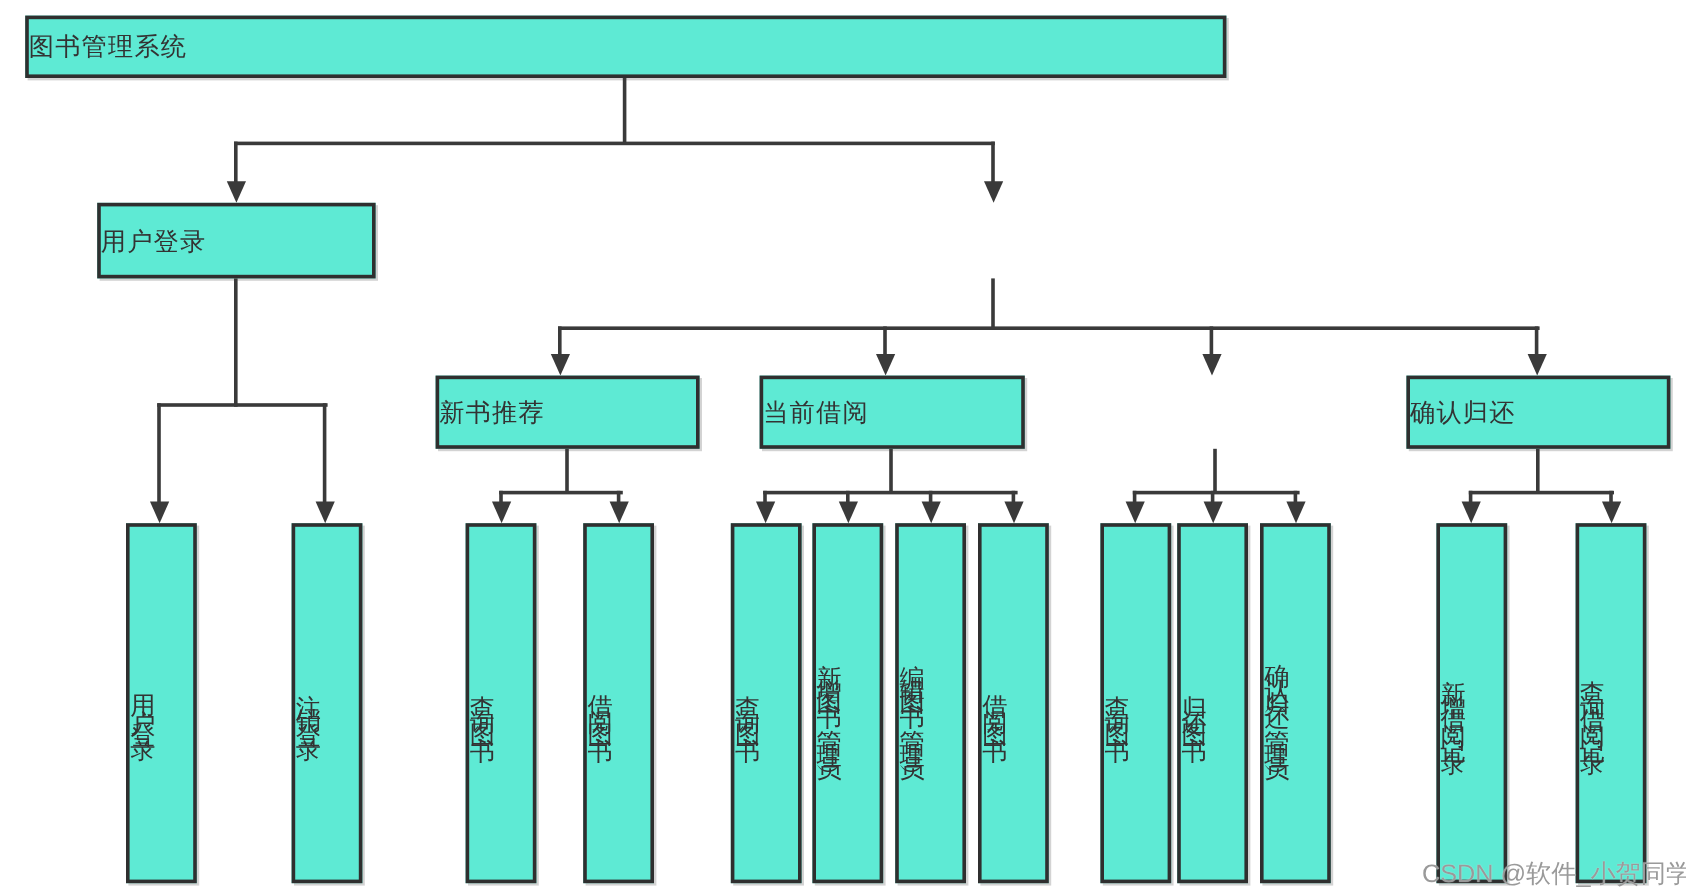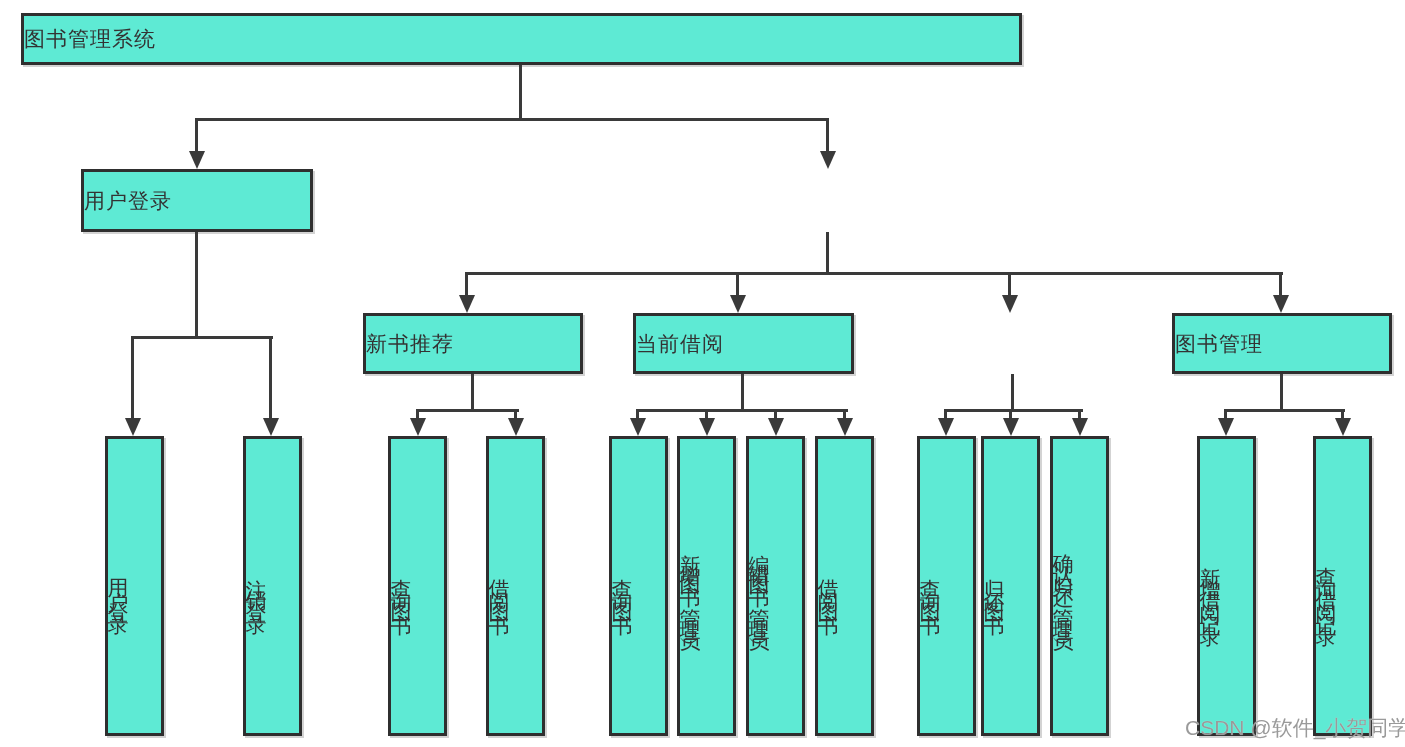--- a/index.html
+++ b/index.html
@@ -85,21 +85,21 @@
   <div class="vline" style="left:1279px;top:272px;height:26px;"></div>
   <div class="arr" style="left:1273px;top:295px;"></div>
 
   <div class="node lvl3" style="left:363px;width:220px;">
     <span class="lbl">新书推荐</span>
   </div>
   <div class="node lvl3" style="left:633px;width:221px;">
     <span class="lbl">当前借阅</span>
   </div>
   <div class="node lvl3" style="left:1172px;width:220px;">
-    <span class="lbl">图书管理</span>
+    <span class="lbl">确认归还</span>
   </div>
 
   <div class="vline" style="left:471px;top:374px;height:37px;"></div>
   <div class="hline" style="left:416px;top:409px;width:103px;"></div>
   <div class="vline" style="left:416px;top:409px;height:12px;"></div>
   <div class="arr" style="left:410px;top:418px;"></div>
   <div class="vline" style="left:514px;top:409px;height:12px;"></div>
   <div class="arr" style="left:508px;top:418px;"></div>
 
   <div class="vline" style="left:741px;top:374px;height:37px;"></div>

